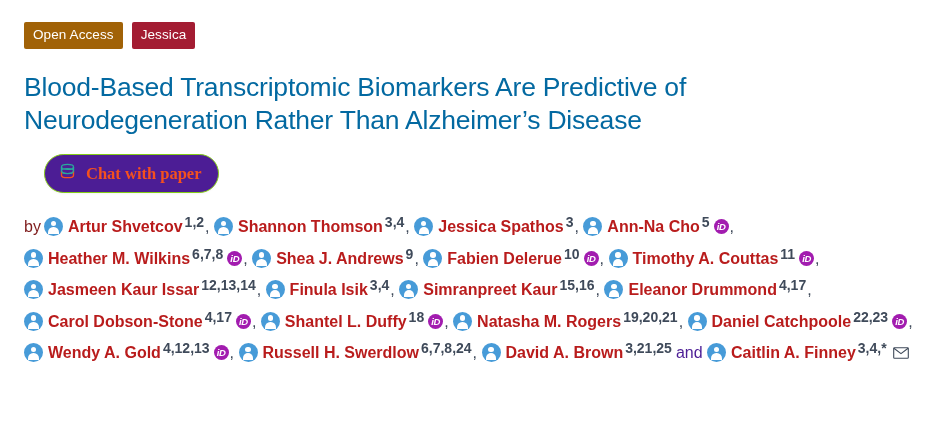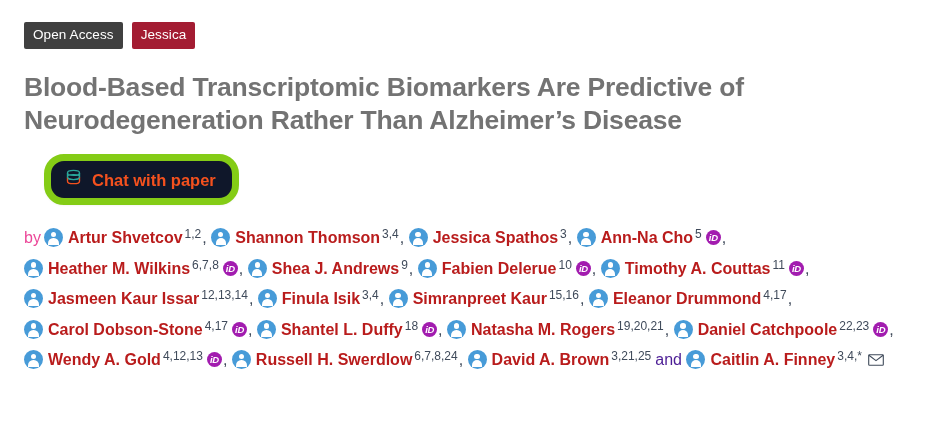--- a/index.html
+++ b/index.html
@@ -33,46 +33,47 @@
     display: inline-block;
     font-size: 13.5px;
     font-weight: 400;
     line-height: 1;
     color: #ffffff;
     padding: 6px 9px 7px 9px;
     border-radius: 2px;
     letter-spacing: 0.1px;
     white-space: nowrap;
   }
-  .badge-open-access { background: #404040; }
+  .badge-open-access { background: #a16207; }
   .badge-article { background: #a31c32; }
 
   
   .title {
     margin: 22px 0 0 2px;
     font-size: 26.5px;
-    font-weight: bold;
+    font-weight: normal;
     line-height: 1.26;
     letter-spacing: -0.2px;
-    color: #737373;
+    color: #0369a1;
     max-width: 880px;
   }
 
   
   .chat-btn {
     display: inline-flex;
     align-items: center;
     gap: 9px;
     margin: 17px 0 0 22px;
     padding: 7px 16px 7px 13px;
-    border: 7px solid #84cc16;
+    border: 1px solid #84cc16;
     border-radius: 20px;
-    background: #0f172a;
+    background: #4c1d95;
     cursor: pointer;
     box-shadow: 0 1px 2px rgba(0,0,0,0.04);
+    font-family: Liberation Serif, serif;
   }
   .chat-btn-label {
     font-size: 16.5px;
     font-weight: bold;
     color: #f4511e;
     line-height: 1;
     white-space: nowrap;
   }
   .chat-icon { display: block; }
 
@@ -80,36 +81,36 @@
   .authors {
     margin: 16px 0 0 2px;
     max-width: 905px;
     font-size: 16px;
     line-height: 27.5px;
     color: #3f4a5a;
   }
   .by-word {
     font-weight: normal;
     font-size: 16px;
-    color: #ec4899;
+    color: #7f1d1d;
     margin-right: 3px;
   }
   .author {
     white-space: nowrap;
     margin-right: 1px;
   }
   .author-name {
     font-weight: bold;
     font-size: 16px;
     color: #b91c1c;
     margin-left: 5px;
   }
   .affil {
-    font-size: 12px;
-    font-weight: normal;
+    font-size: 14px;
+    font-weight: bold;
     vertical-align: 5px;
     color: #3f4a5a;
     margin-left: 2px;
   }
   .sep {
     font-weight: normal;
     color: #3f4a5a;
   }
   .and-word {
     font-weight: normal;

